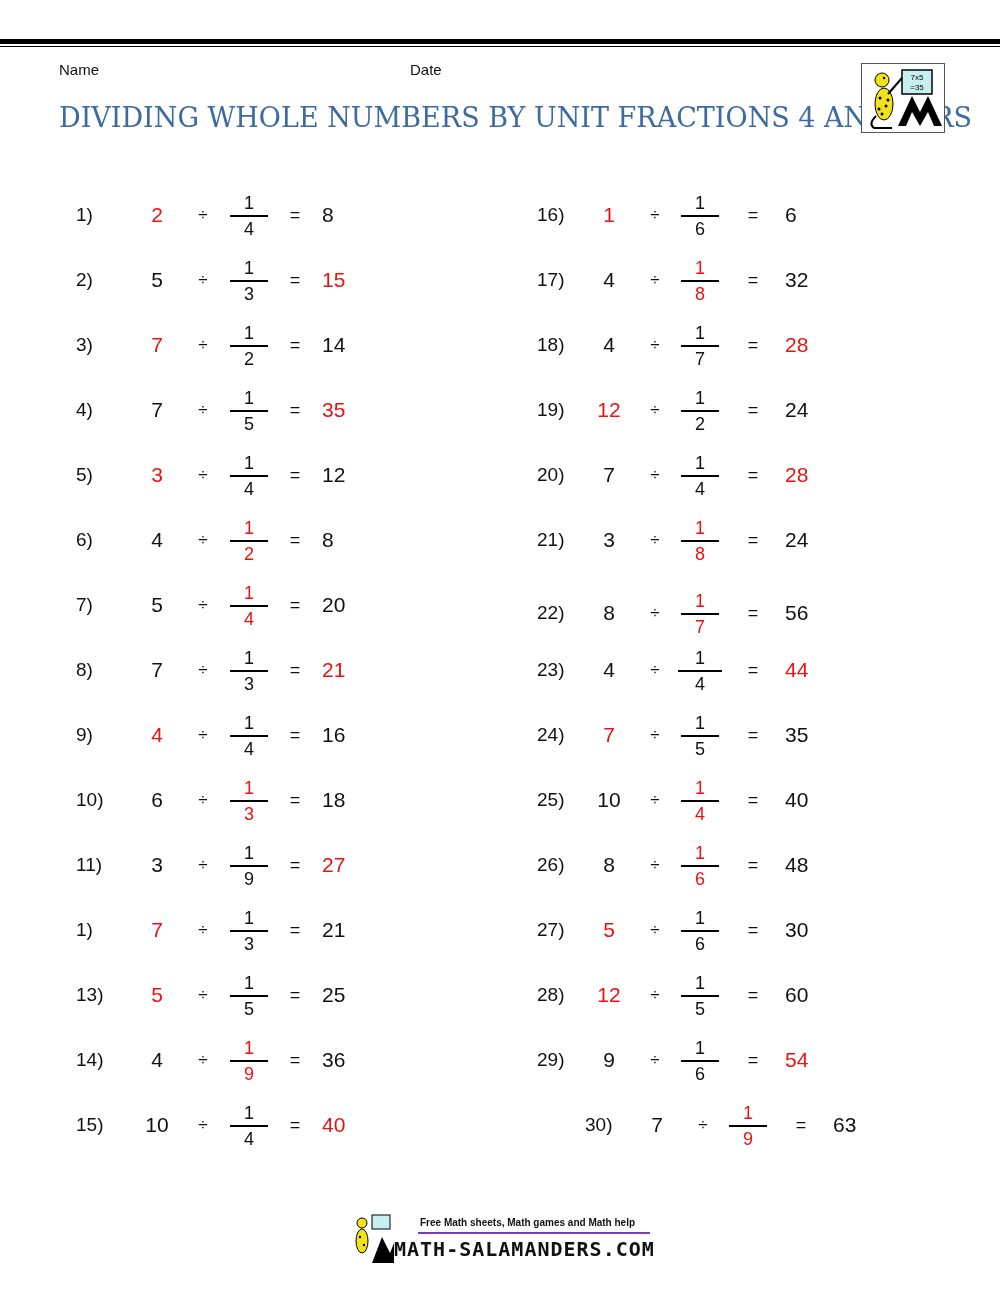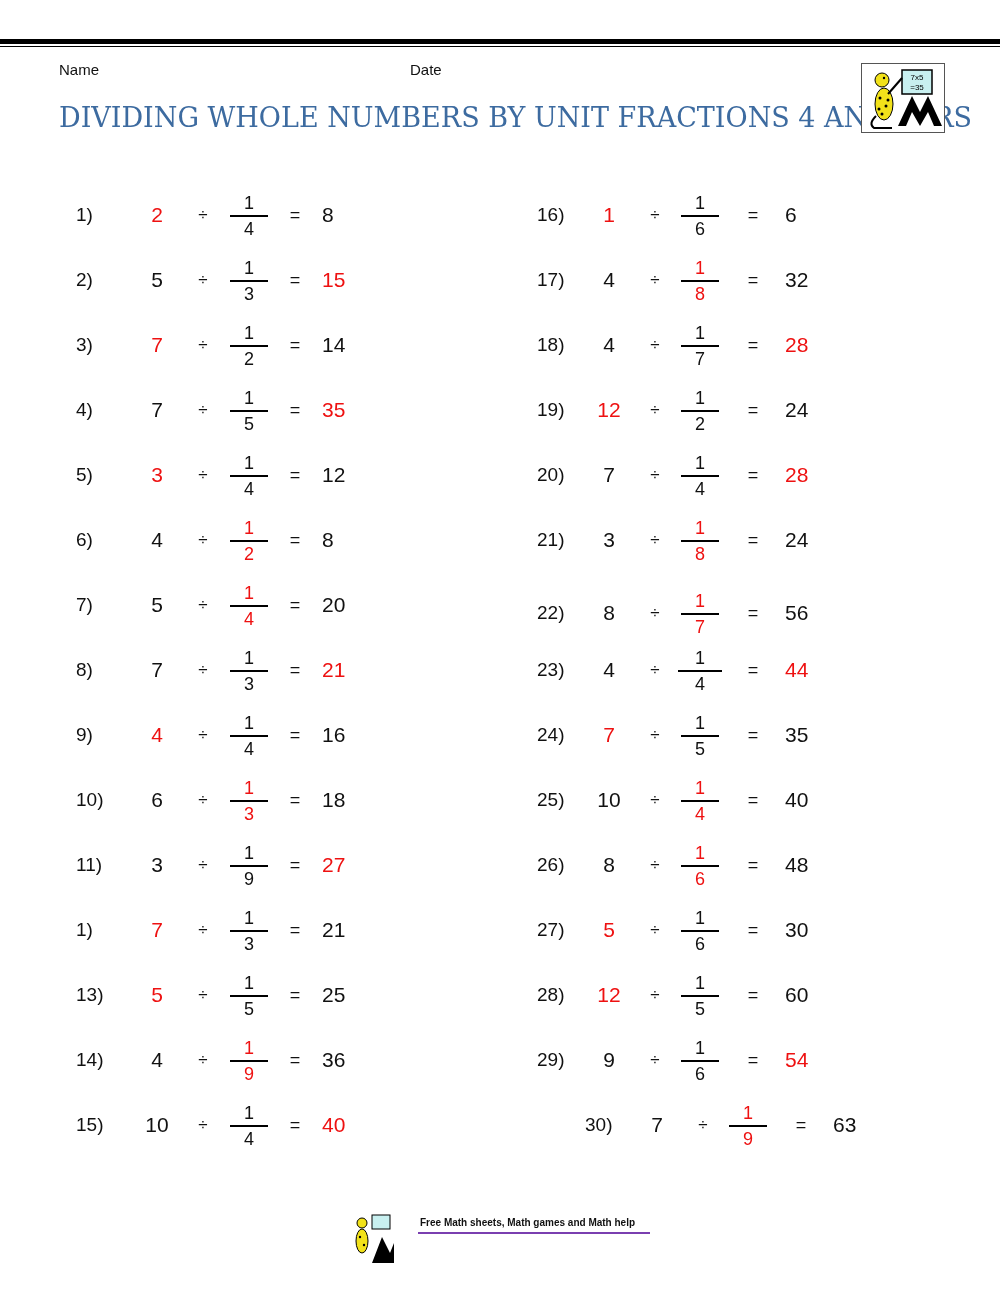--- a/index.html
+++ b/index.html
@@ -439,13 +439,14 @@
   <svg width="44" height="52" viewBox="0 0 44 52" style="position:absolute;left:0;top:0">
     <rect x="22" y="2" width="18" height="14" fill="#c8f0f0" stroke="#000" stroke-width="1"></rect>
     <ellipse cx="12" cy="28" rx="6" ry="12" fill="#f2e21a" stroke="#000" stroke-width="1"></ellipse>
     <circle cx="12" cy="10" r="5" fill="#f2e21a" stroke="#000" stroke-width="1"></circle>
     <circle cx="10" cy="24" r="1.2" fill="#000"></circle>
       <circle cx="14" cy="32" r="1.2" fill="#000"></circle>
     <path d="M22 50 L32 24 L40 40 L44 30 L44 50 Z" fill="#000"></path>
   </svg>
   <span class="footer-tagline">Free Math sheets, Math games and Math help</span>
   <div class="footer-line"></div>
+  <span class="footer-site">MATH-SALAMANDERS.COM</span>
 </div>
 
 </body></html>

